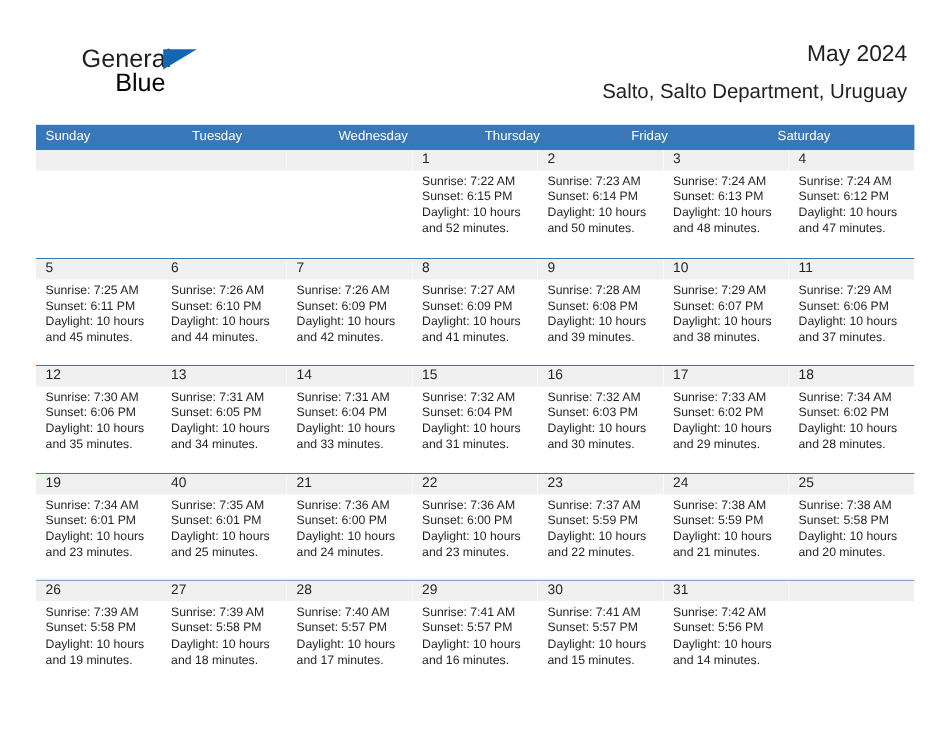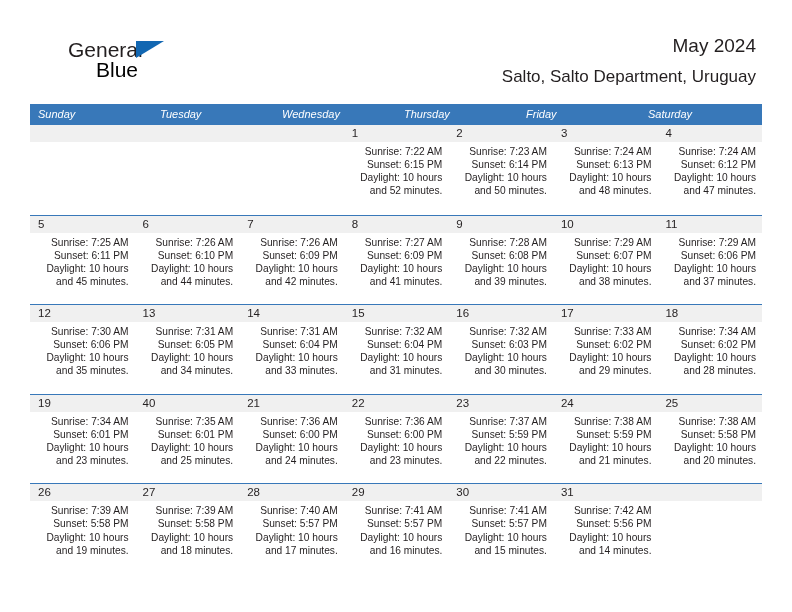--- a/index.html
+++ b/index.html
@@ -86,21 +86,20 @@
   .calendar {
     position: absolute;
     left: 30px;
     top: 104px;
     width: 732px;
   }
   .dow-row {
     display: flex;
     background: #3878b9;
     height: 21px;
-    font-style: italic;
   }
   .dow {
     flex: 1 1 0;
     color: #ffffff;
     font-size: 11px;
     line-height: 21px;
     padding-left: 8px;
     box-sizing: border-box;
     white-space: nowrap;
     overflow: hidden;
@@ -132,21 +131,20 @@
     box-sizing: border-box;
   }
   .cell.empty .daynum {
     color: transparent;
   }
   .info {
     padding: 3px 6px 0 8px;
     font-size: 10.2px;
     line-height: 13.1px;
     color: #231f20;
-    text-align: right;
   }
   .info div {
     white-space: nowrap;
   }
 </style>
 </head>
 <body>
 
 <div class="page">
 

